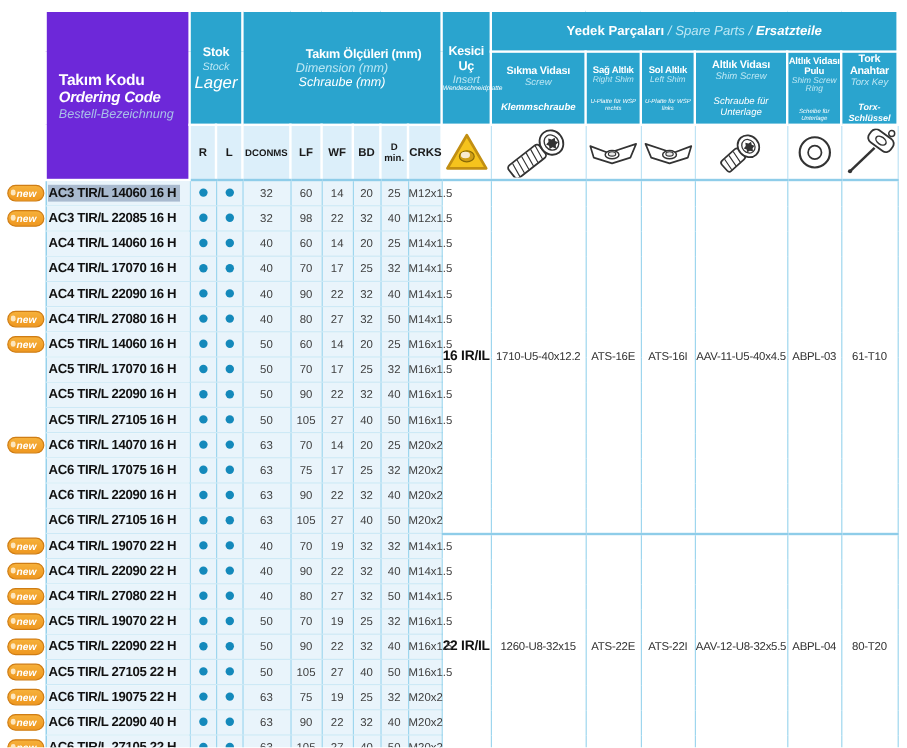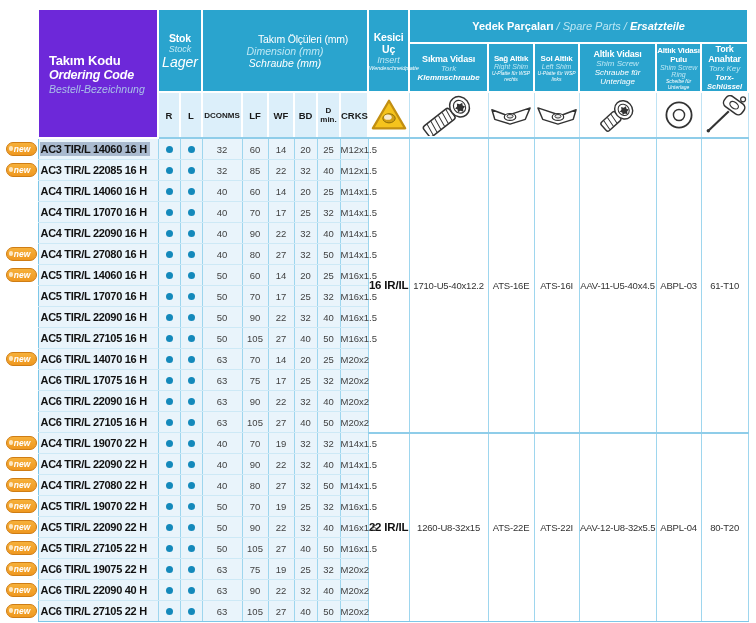--- a/index.html
+++ b/index.html
@@ -12,29 +12,29 @@
   .th-code{background:#6d28d9;color:#fff;text-align:left;vertical-align:middle;
         border:2px solid #fff;padding-left:10px;}
   .th-code .l1{font-size:13px;font-weight:bold;letter-spacing:-0.2px;}
   .th-code .l2{font-size:12.5px;font-weight:bold;font-style:italic;letter-spacing:-0.2px;}
   .th-code .l3{font-size:10.5px;font-style:italic;color:#a9c0e8;margin-top:1px;}
   .th-teal{background:#2aa4ce;color:#fff;border:2px solid #fff;text-align:center;}
   .th-teal .l1{font-size:10.5px;font-weight:bold;letter-spacing:-0.2px;}
   .th-teal .l2{font-size:9px;font-style:italic;color:#bce7f4;}
   .th-teal .l3{font-size:14px;font-style:italic;}
   .th-dim .l1,.th-dim .l2,.th-dim .l3{font-size:10.5px;}
-  .th-dim .l1{font-weight:normal;margin-left:36px;}
+  .th-dim .l1{font-weight:bold;margin-left:36px;}
   .th-insert .l3{font-size:5.5px;}
   .th-sparehead{font-size:11px;}
   .th-sparehead .b{font-weight:bold;}
   .th-sparehead .it{font-style:italic;color:#bce7f4;}
   .th-sparehead .bi{font-weight:bold;font-style:italic;}
   .th-sub .l1{font-size:9px;font-weight:bold;letter-spacing:-0.2px;}
   .th-sub .l2{font-size:8px;font-style:italic;color:#bce7f4;}
-  .th-sub .l3{font-size:6.5px;font-style:italic;}
+  .th-sub .l3{font-size:6.5px;font-style:italic;margin-top:12px;}
   .th-sub.narrow .l1{font-size:8px;}
   .th-sub.narrow .l2{font-size:7px;}
   .th-sub.narrow .l3{font-size:5px;}
   .th-collabel{background:#dceffa;color:#1a1a1a;font-size:9.5px;font-weight:bold;
         border:2px solid #fff;border-bottom:2px solid #8fcde9;text-align:center;}
   .th-collabel.small{font-size:8px;}
   .th-icon{background:#fff;border:1px solid #bfe3f4;border-top:2px solid #fff;
         border-bottom:2px solid #8fcde9;text-align:center;vertical-align:middle;}
   
   tbody td{height:20px;padding:0;font-size:9.5px;color:#3f3f3f;text-align:center;}
@@ -104,21 +104,21 @@
           <div class="l2">Insert</div>
           <div class="l3">Wendeschneidplatte</div>
         </th>
         <th class="th-teal th-sparehead" colspan="6">
           <span class="b">Yedek Parçaları</span><span class="it"> / </span><span class="it">Spare Parts</span><span class="it"> / </span><span class="bi">Ersatzteile</span>
         </th>
       </tr>
       <tr style="height:38px">
         <th class="th-teal th-sub">
           <div class="l1">Sıkma Vidası</div>
-          <div class="l2">Tork</div>
+          <div class="l2">Screw</div>
           <div class="l3" style="font-weight:bold;font-size:8px">Klemmschraube</div>
         </th>
         <th class="th-teal th-sub narrow">
           <div class="l1">Sağ Altlık</div>
           <div class="l2">Right Shim</div>
           <div class="l3">U-Platte für WSP rechts</div>
         </th>
         <th class="th-teal th-sub narrow">
           <div class="l1">Sol Altlık</div>
           <div class="l2">Left Shim</div>
@@ -234,21 +234,21 @@
           <td class="td-part" rowspan="14">61-T10</td>
         </tr>
         <tr>
           <td class="td-code"><span class="badge">
               <span class="tick"></span>
               <b>new</b>
             </span><span class="code">AC3 TIR/L 22085 16 H</span></td>
           <td class="td-dot"><span class="dot"></span></td>
           <td class="td-dot"><span class="dot"></span></td>
           <td class="td-dim">32</td>
-          <td class="td-dim">85</td>
+          <td class="td-dim">98</td>
           <td class="td-dim">22</td>
           <td class="td-dim">32</td>
           <td class="td-dim">40</td>
           <td class="td-dim">M12x1.5</td>
         </tr>
         <tr>
           <td class="td-code"><span class="code">AC4 TIR/L 14060 16 H</span></td>
           <td class="td-dot"><span class="dot"></span></td>
           <td class="td-dot"><span class="dot"></span></td>
           <td class="td-dim">40</td>

